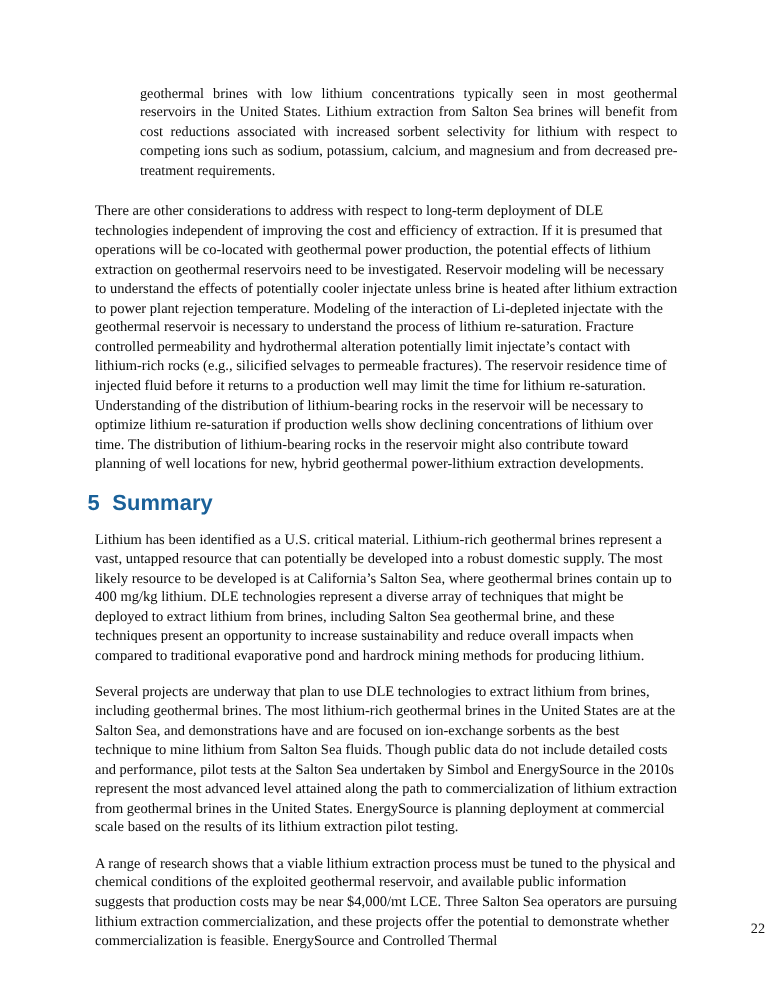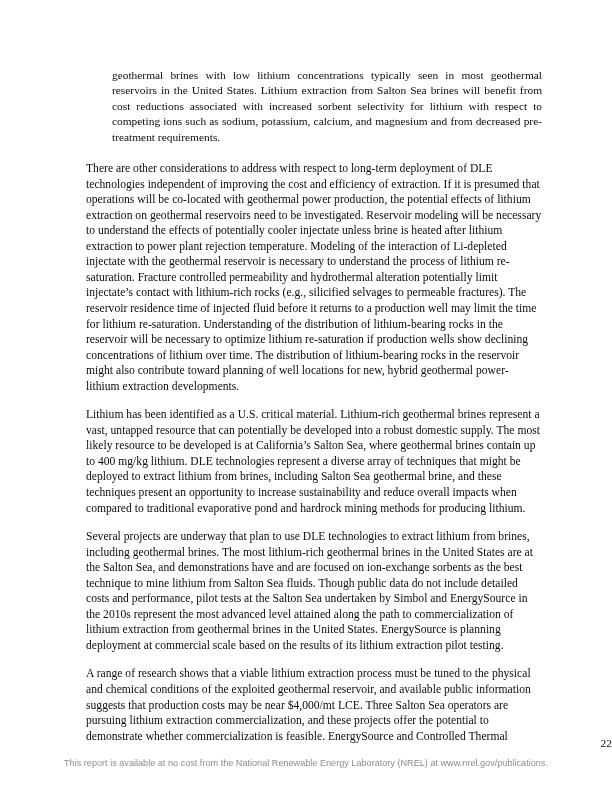--- a/index.html
+++ b/index.html
@@ -23,21 +23,21 @@
     background: #ffffff;
   }
   
   .content {
     position: absolute;
     left: 70px;
     top: 68px;
     width: 472px;
   }
   p.body {
-    margin: 0 0 13px 16px;
+    margin: 0 0 13px 6px;
     font-size: 11.6px;
     line-height: 15.55px;
     text-align: left;
     color: #0b0b0b;
     letter-spacing: 0.01px;
   }
   p.quote {
     margin: 0 0 16px 0;
     margin-left: 42px;
     width: 430px;
@@ -86,26 +86,28 @@
 <body>
 
 <div class="page">
 
   <div class="content">
 
     <p class="quote">geothermal brines with low lithium concentrations typically seen in most geothermal reservoirs in the United States. Lithium extraction from Salton Sea brines will benefit from cost reductions associated with increased sorbent selectivity for lithium with respect to competing ions such as sodium, potassium, calcium, and magnesium and from decreased pre-treatment requirements.</p>
 
     <p class="body">There are other considerations to address with respect to long-term deployment of DLE technologies independent of improving the cost and efficiency of extraction. If it is presumed that operations will be co-located with geothermal power production, the potential effects of lithium extraction on geothermal reservoirs need to be investigated. Reservoir modeling will be necessary to understand the effects of potentially cooler injectate unless brine is heated after lithium extraction to power plant rejection temperature. Modeling of the interaction of Li-depleted injectate with the geothermal reservoir is necessary to understand the process of lithium re-saturation. Fracture controlled permeability and hydrothermal alteration potentially limit injectate’s contact with lithium-rich rocks (e.g., silicified selvages to permeable fractures). The reservoir residence time of injected fluid before it returns to a production well may limit the time for lithium re-saturation. Understanding of the distribution of lithium-bearing rocks in the reservoir will be necessary to optimize lithium re-saturation if production wells show declining concentrations of lithium over time. The distribution of lithium-bearing rocks in the reservoir might also contribute toward planning of well locations for new, hybrid geothermal power-lithium extraction developments.</p>
 
+    <h2 class="section">
+      <span class="num">5</span><span>Summary</span>
+    </h2>
 
     <p class="body">Lithium has been identified as a U.S. critical material. Lithium-rich geothermal brines represent a vast, untapped resource that can potentially be developed into a robust domestic supply. The most likely resource to be developed is at California’s Salton Sea, where geothermal brines contain up to 400 mg/kg lithium. DLE technologies represent a diverse array of techniques that might be deployed to extract lithium from brines, including Salton Sea geothermal brine, and these techniques present an opportunity to increase sustainability and reduce overall impacts when compared to traditional evaporative pond and hardrock mining methods for producing lithium.</p>
 
     <p class="body">Several projects are underway that plan to use DLE technologies to extract lithium from brines, including geothermal brines. The most lithium-rich geothermal brines in the United States are at the Salton Sea, and demonstrations have and are focused on ion-exchange sorbents as the best technique to mine lithium from Salton Sea fluids. Though public data do not include detailed costs and performance, pilot tests at the Salton Sea undertaken by Simbol and EnergySource in the 2010s represent the most advanced level attained along the path to commercialization of lithium extraction from geothermal brines in the United States. EnergySource is planning deployment at commercial scale based on the results of its lithium extraction pilot testing.</p>
 
     <p class="body">A range of research shows that a viable lithium extraction process must be tuned to the physical and chemical conditions of the exploited geothermal reservoir, and available public information suggests that production costs may be near $4,000/mt LCE. Three Salton Sea operators are pursuing lithium extraction commercialization, and these projects offer the potential to demonstrate whether commercialization is feasible. EnergySource and Controlled Thermal</p>
 
   </div>
 
   <div class="page-number">22</div>
 
-  <div class="footer-note">This report is available at no cost from the National Renewable Energy Laboratory (NREL) at www.nrel.gov/publications.</div>
 
 </div>
 
 </body></html>

